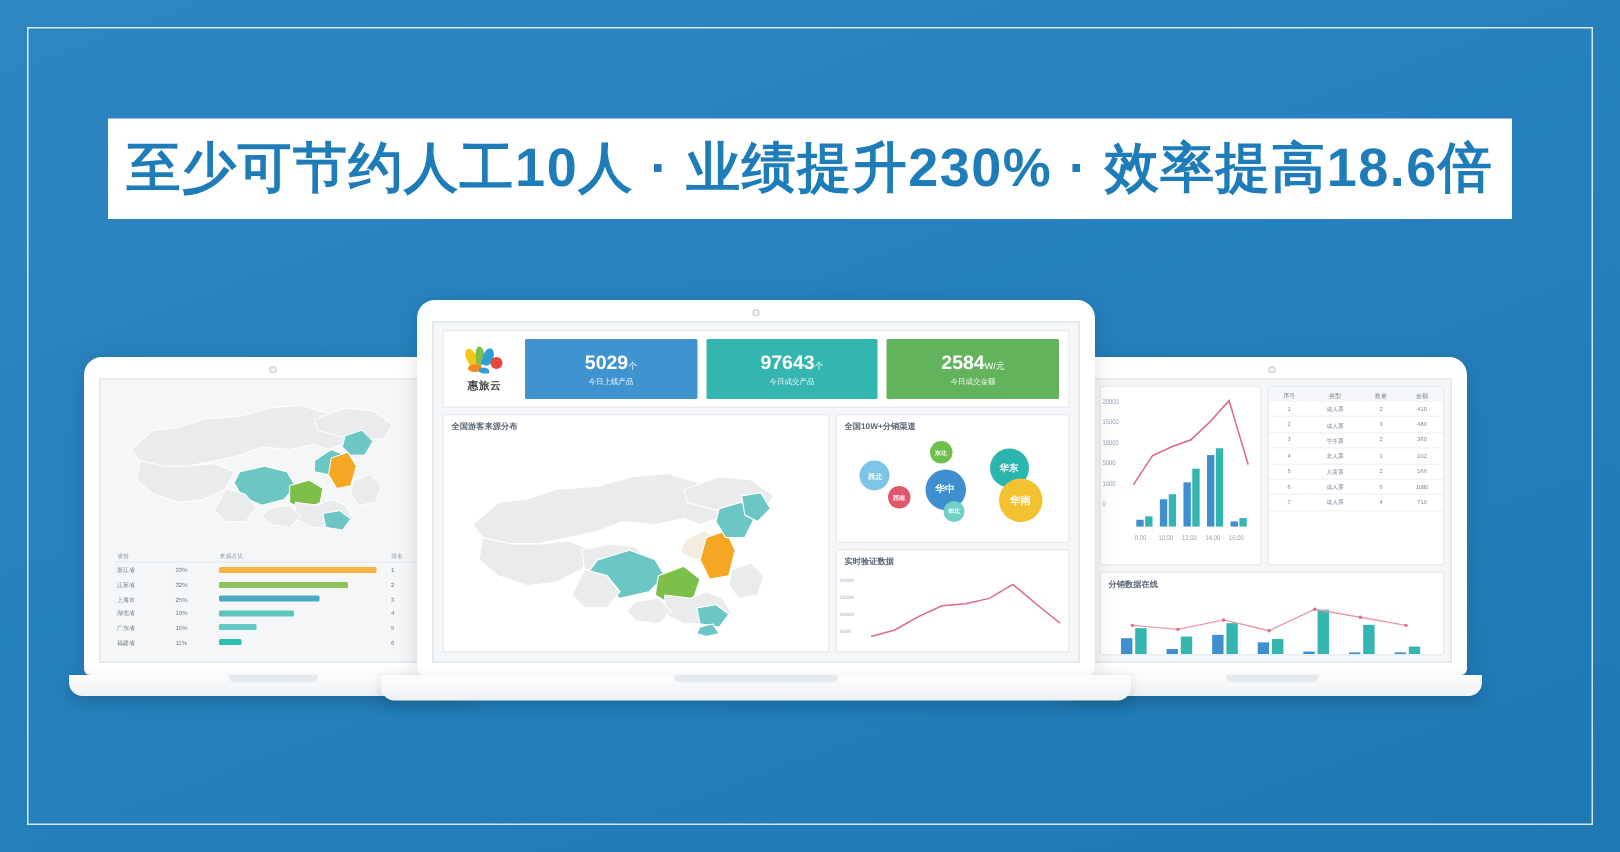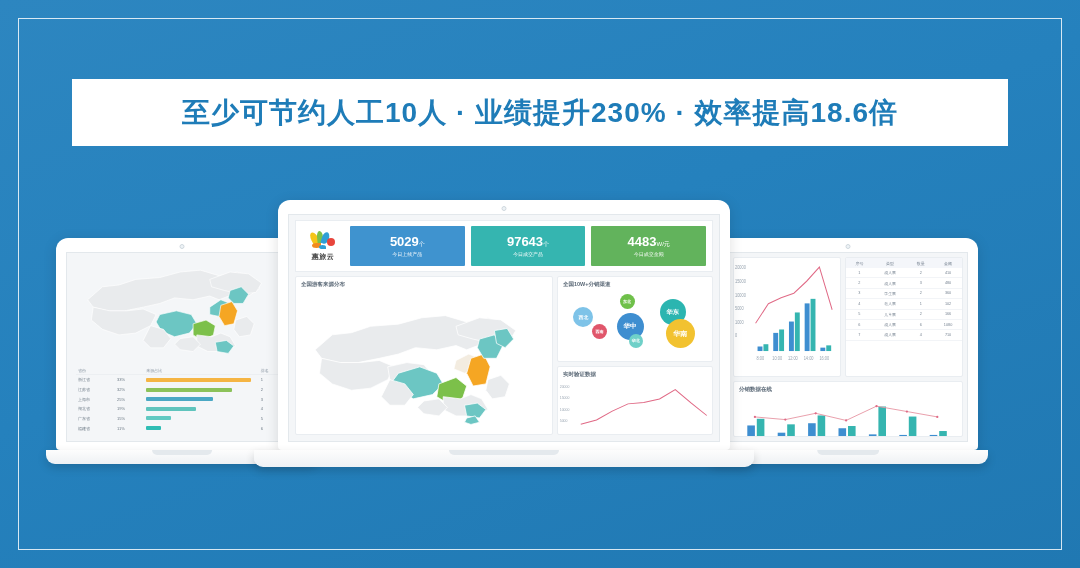--- a/index.html
+++ b/index.html
@@ -25,21 +25,21 @@
   #headline-bar {
     position: absolute;
     left: 72px; top: 79px;
     width: 936px; height: 67px;
     background: #ffffff;
     display: flex; align-items: center; justify-content: center;
   }
   #headline-text {
     color: #1e7cb8;
     font-weight: bold;
-    font-size: 28px;
+    font-size: 36px;
     letter-spacing: 1px;
     white-space: nowrap;
   }
 
   
   .laptop { position: absolute; }
   .lid {
     background: #ffffff;
     border-radius: 12px 12px 4px 4px;
     box-shadow: 0 3px 14px rgba(0,0,0,.13);
@@ -437,21 +437,21 @@
           </div>
           <div class="kpi" style="background: rgb(63, 147, 207);">
             <div class="kpi-num"><span>5029</span><span class="kpi-unit">个</span></div>
             <div class="kpi-label">今日上线产品</div>
           </div>
           <div class="kpi" style="background: rgb(53, 181, 176);">
             <div class="kpi-num"><span>97643</span><span class="kpi-unit">个</span></div>
             <div class="kpi-label">今日成交产品</div>
           </div>
           <div class="kpi" style="background: rgb(98, 179, 92);">
-            <div class="kpi-num"><span>4483</span><span class="kpi-unit">W/元</span></div>
+            <div class="kpi-num"><span>2584</span><span class="kpi-unit">W/元</span></div>
             <div class="kpi-label">今日成交金额</div>
           </div>
         </div>
 
         <div class="card" id="c-map-card">
           <div class="card-title">全国游客来源分布</div>
           <svg class="map-svg" viewBox="0 0 240 118" preserveAspectRatio="xMidYMid meet" style="height:calc(100% - 14px)">
             <g>
               <path class="prov" d="M18,48 L34,34 L52,32 L70,26 L96,24 L118,18 L140,16 L160,22 L180,18 L196,24 L204,36 L192,44 L176,42 L160,48 L150,44 L132,48 L112,46 L96,52 L78,56 L58,60 L40,60 L24,56 Z"></path>
               <path class="prov" d="M150,26 L172,18 L192,20 L206,30 L200,40 L184,42 L166,38 L152,34 Z"></path>

